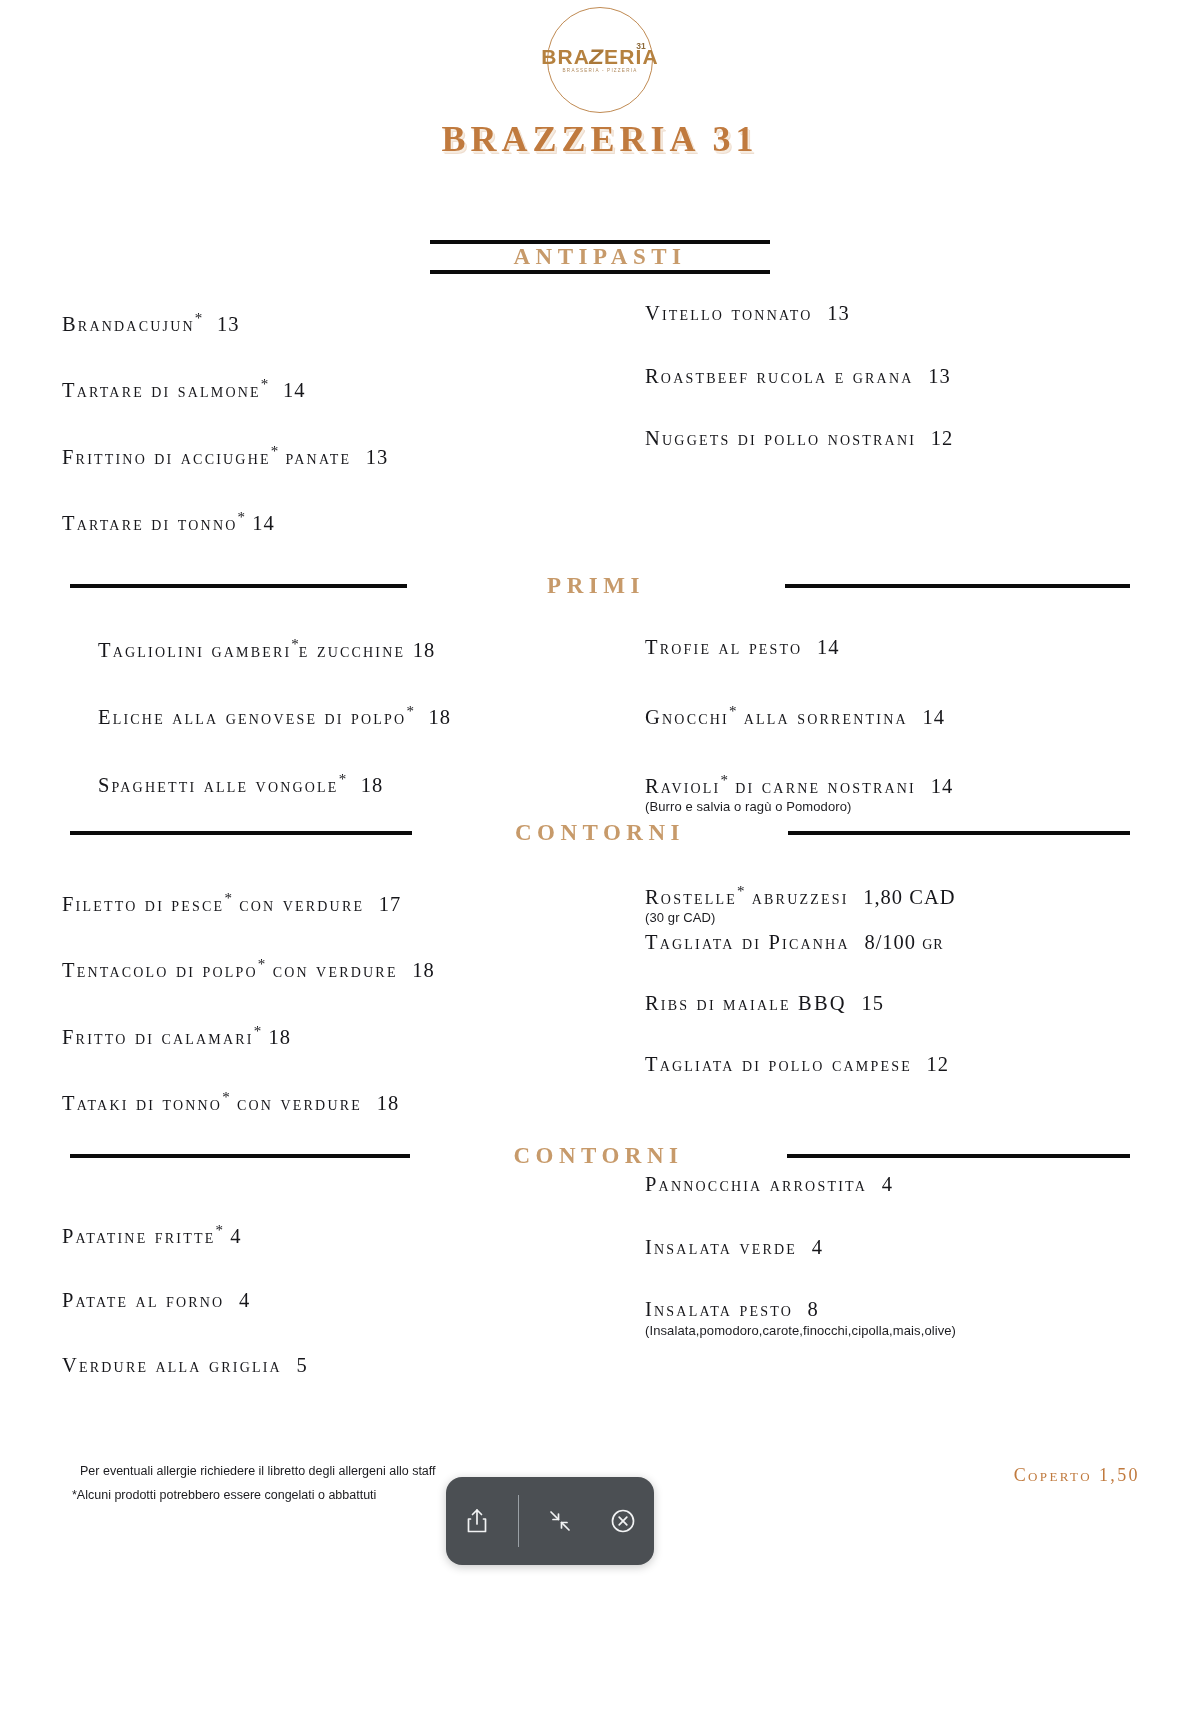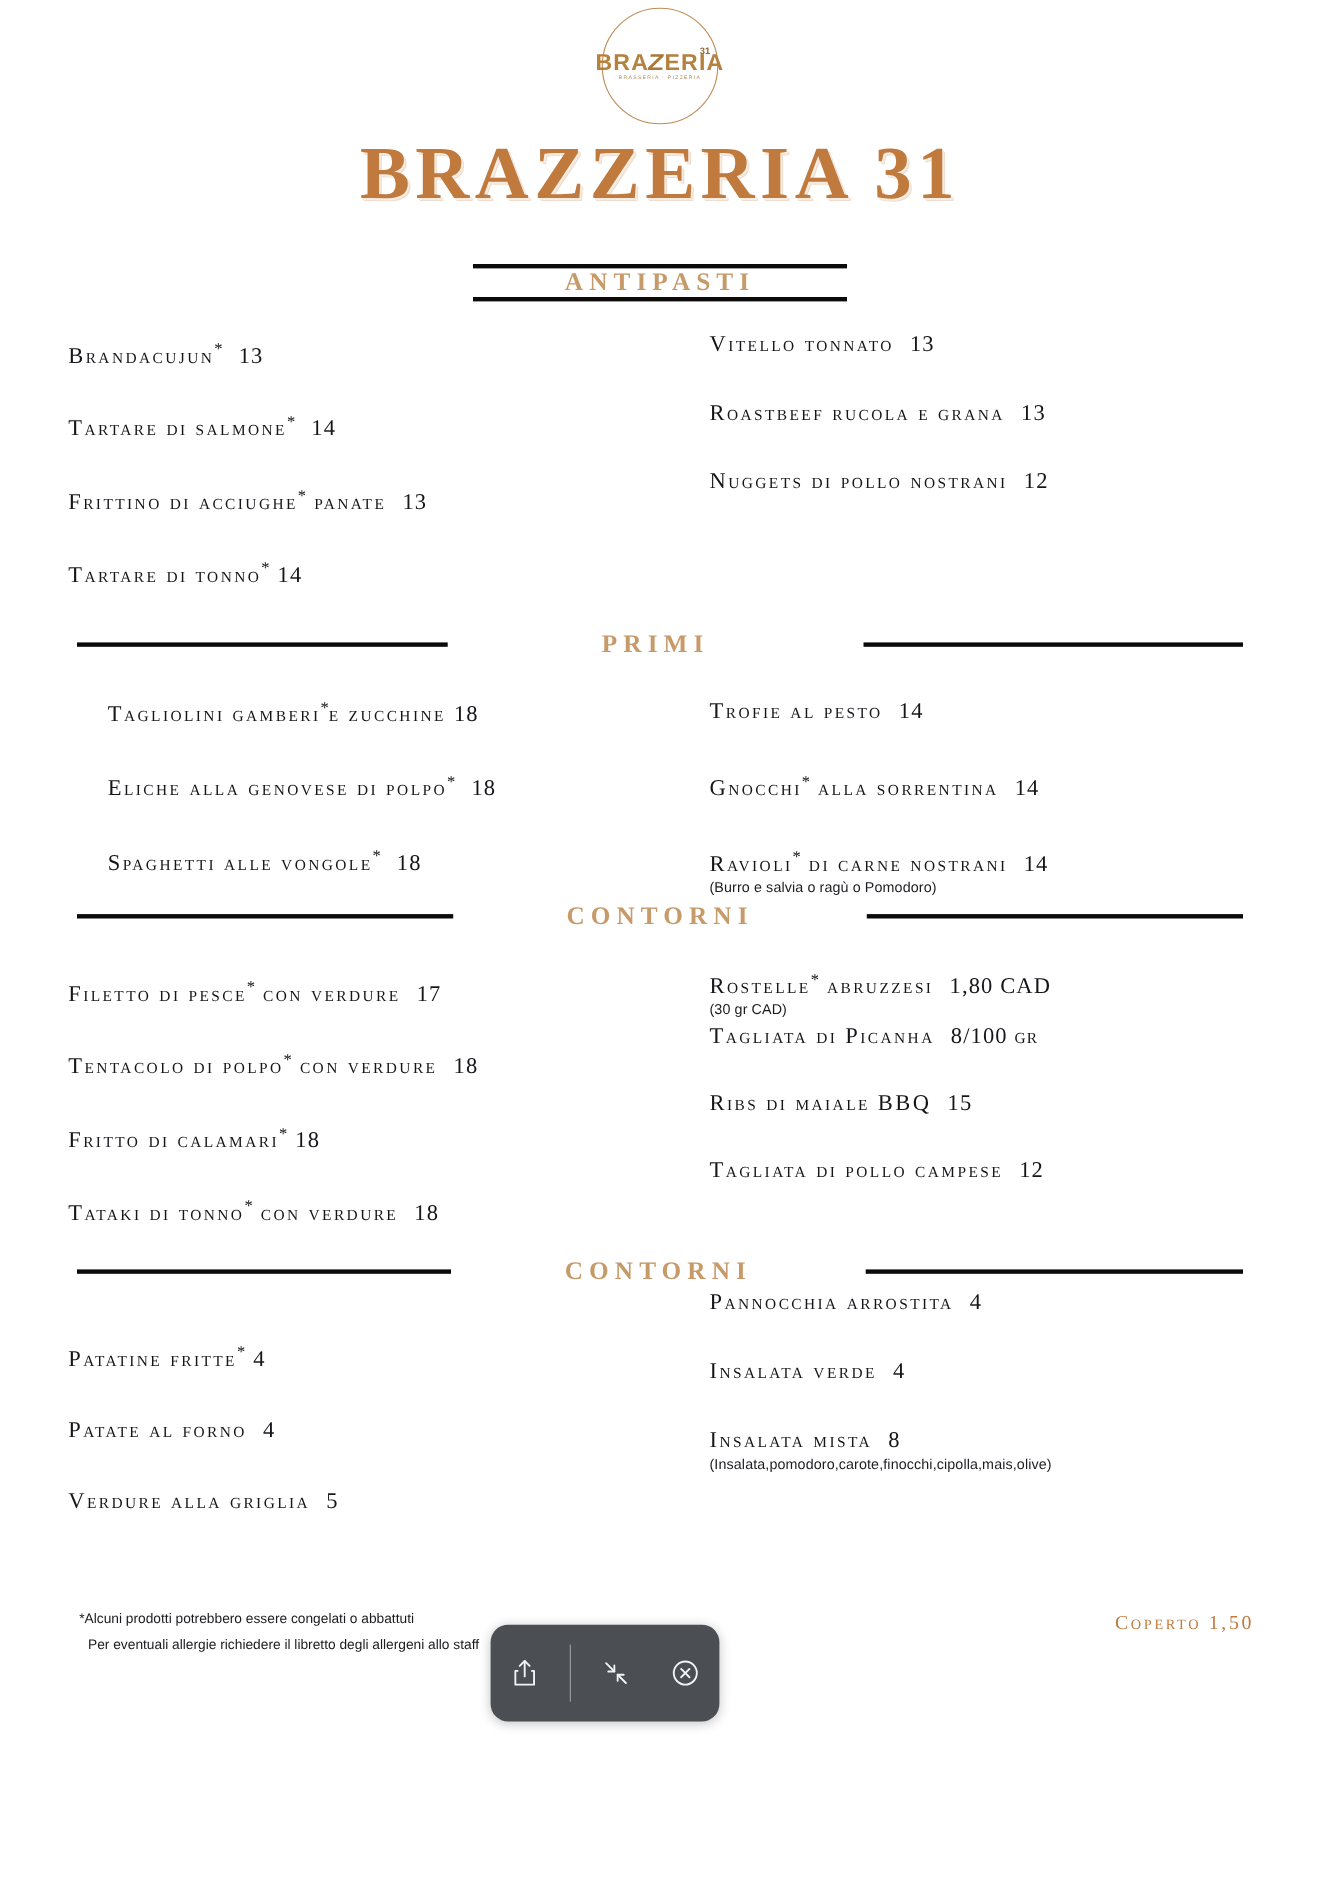--- a/index.html
+++ b/index.html
@@ -77,21 +77,21 @@
   }
 
   
   .main-title {
     position: absolute;
     top: 118px;
     left: 0; right: 0;
     text-align: center;
     font-family: "Liberation Serif", serif;
     font-weight: 700;
-    font-size: 68px;
+    font-size: 36px;
     letter-spacing: 5px;
     color: #c07a3e;
     text-shadow:
        1.5px 1.5px 0 #f6ece1,
        2.5px 2.5px 0 rgba(192,122,62,0.25);
     white-space: nowrap;
   }
 
   
   .section-head {
@@ -343,29 +343,29 @@
 
 <div class="col col-right" style="top:1173px;">
   <div class="item" style="margin-bottom:39px;">
     <span>Pannocchia arrostita</span>&nbsp; <span class="price">4</span>
   </div>
   <div class="item" style="margin-bottom:39px;">
     <span>Insalata verde</span>&nbsp; <span class="price">4</span>
   </div>
   <div>
     <div class="item">
-      <span>Insalata mista</span>&nbsp; <span class="price">8</span>
+      <span>Insalata pesto</span>&nbsp; <span class="price">8</span>
     </div>
     <div class="note">(Insalata,pomodoro,carote,finocchi,cipolla,mais,olive)</div>
   </div>
 </div>
 
 <div class="footer-left">
+  <div style="padding-left:8px;">Per eventuali allergie richiedere il libretto degli allergeni allo staff</div>
   <div>*Alcuni prodotti potrebbero essere congelati o abbattuti</div>
-  <div style="padding-left:8px;">Per eventuali allergie richiedere il libretto degli allergeni allo staff</div>
 </div>
 <div class="footer-right">Coperto 1,50</div>
 
 <div class="toolbar">
   <div class="tb-btn">
     <svg width="26" height="28" viewBox="0 0 26 28" fill="none" stroke="#f2f3f4" stroke-width="1.7" stroke-linecap="round" stroke-linejoin="round">
       <path d="M13 3 L13 17"></path>
       <path d="M8.5 7.5 L13 3 L17.5 7.5"></path>
       <path d="M6.5 12 L4.5 12 L4.5 24.5 L21.5 24.5 L21.5 12 L19.5 12"></path>
     </svg>

